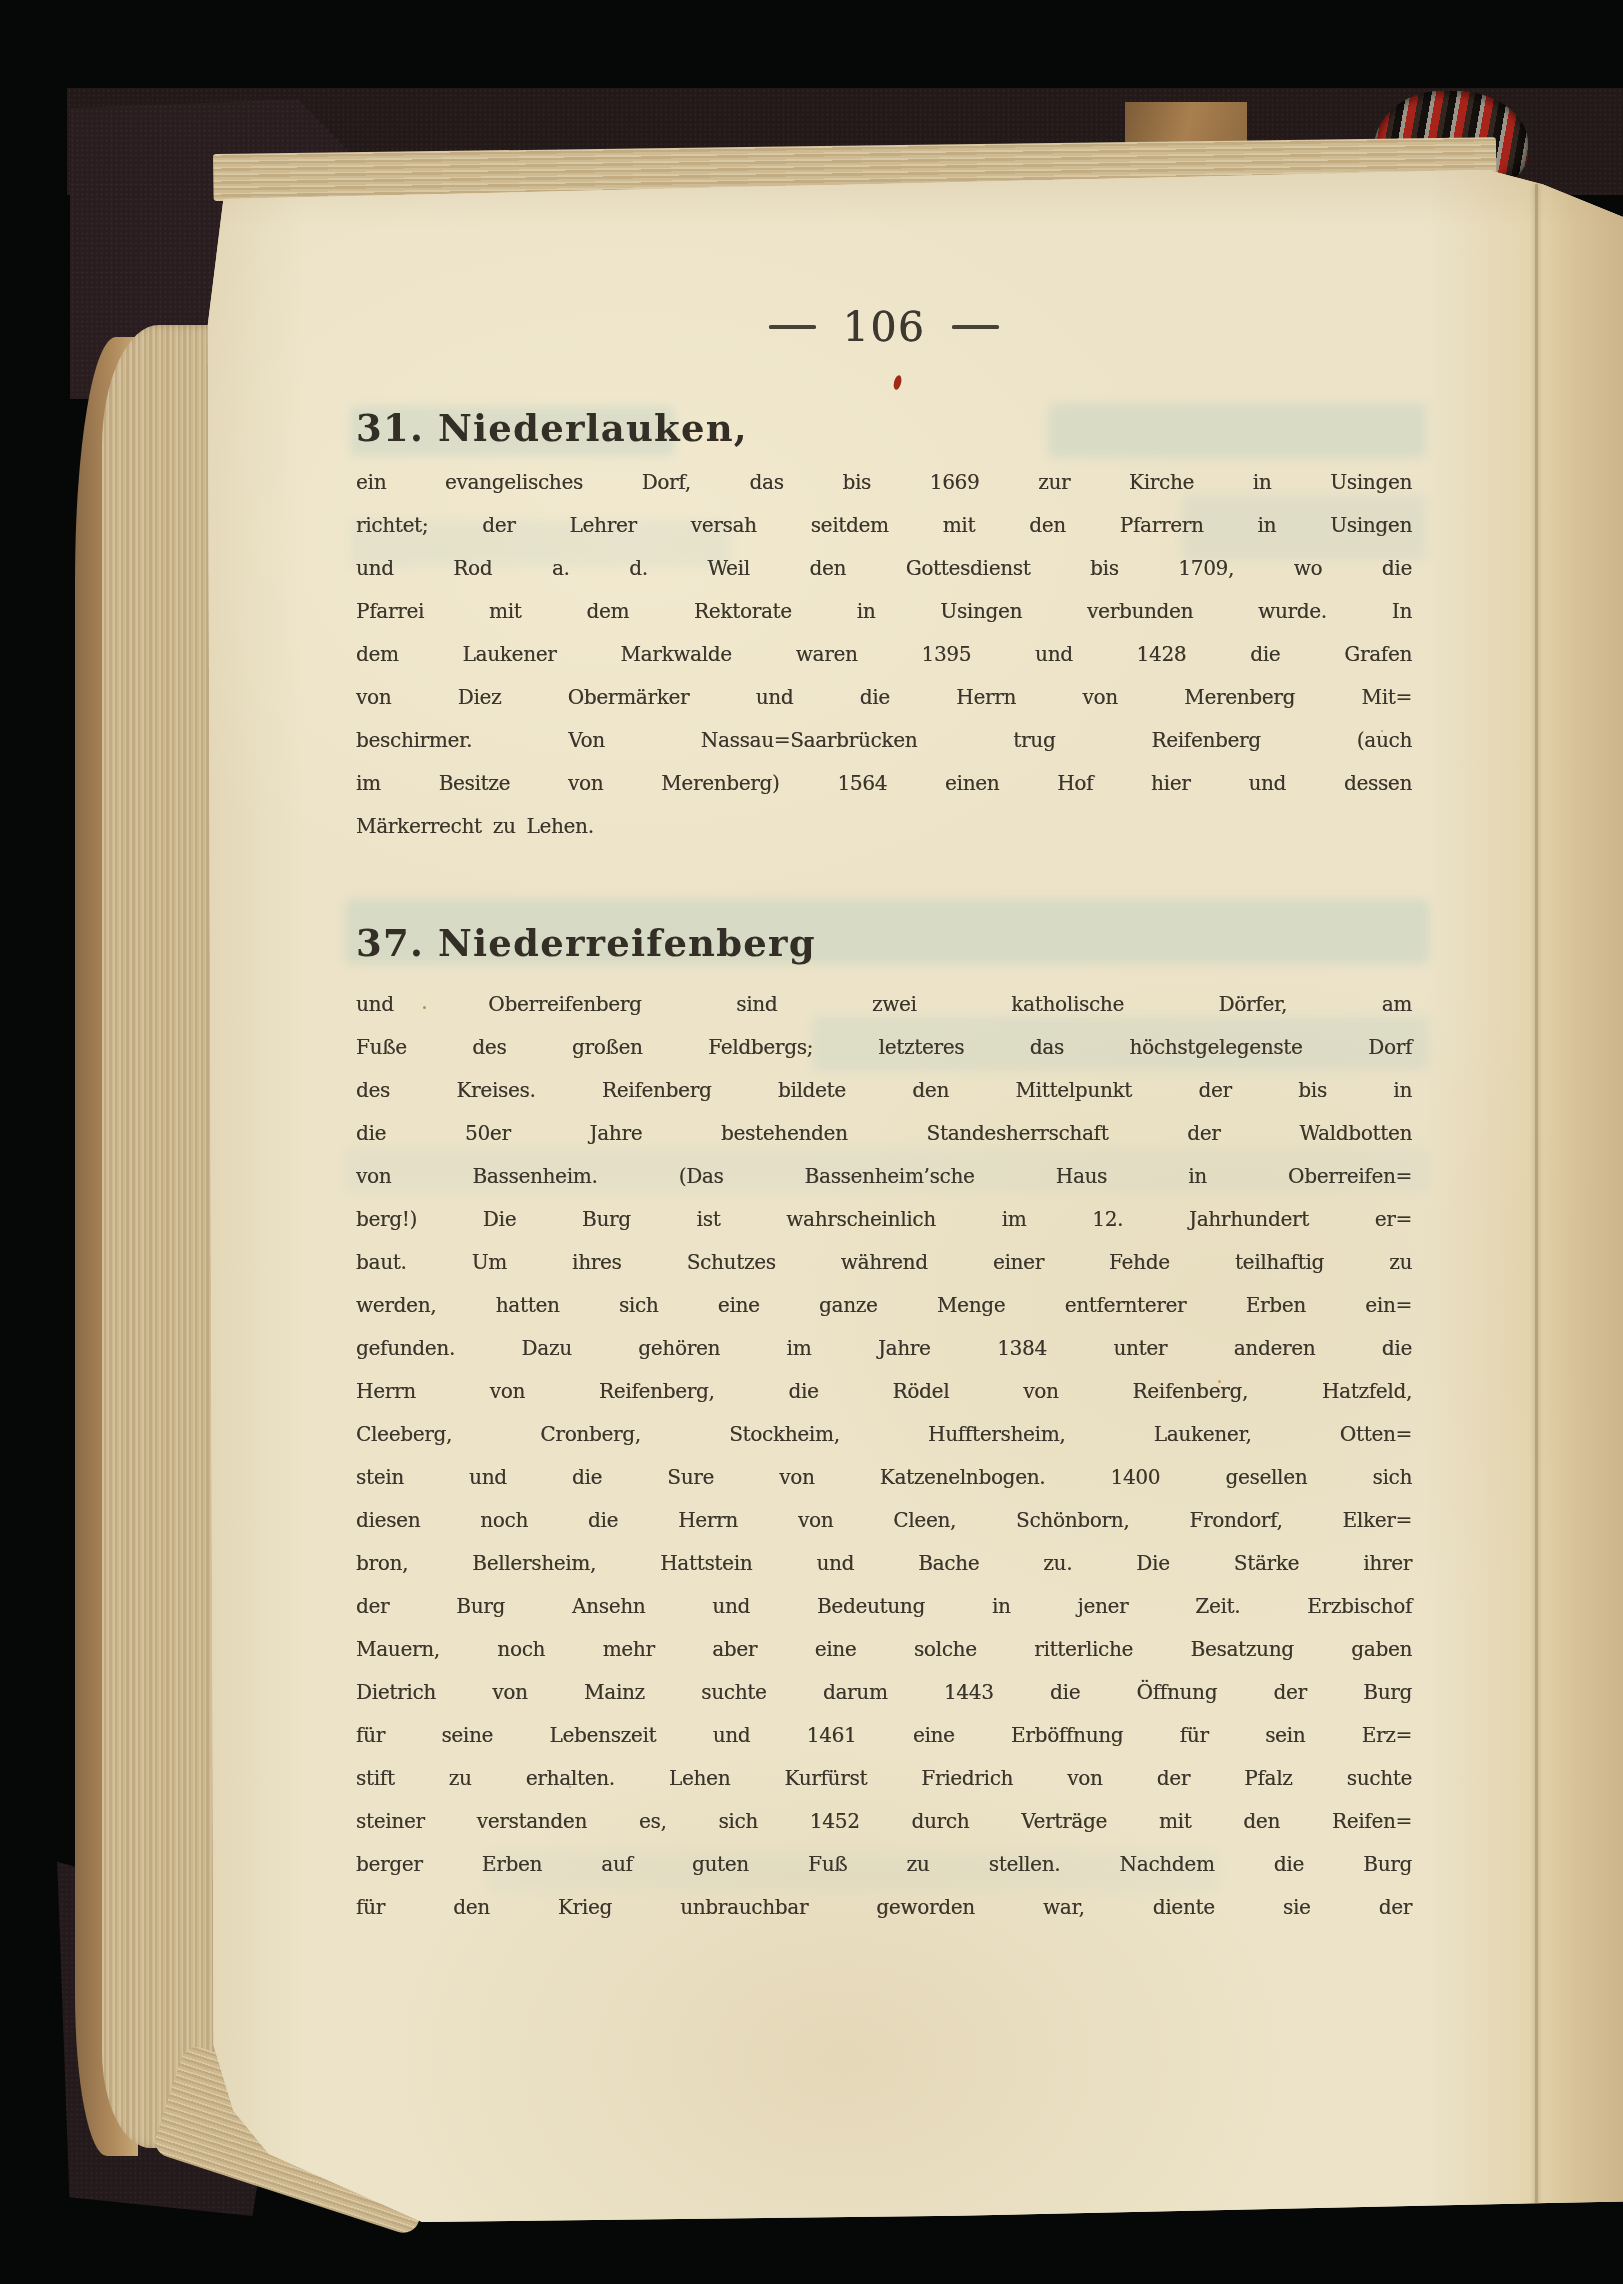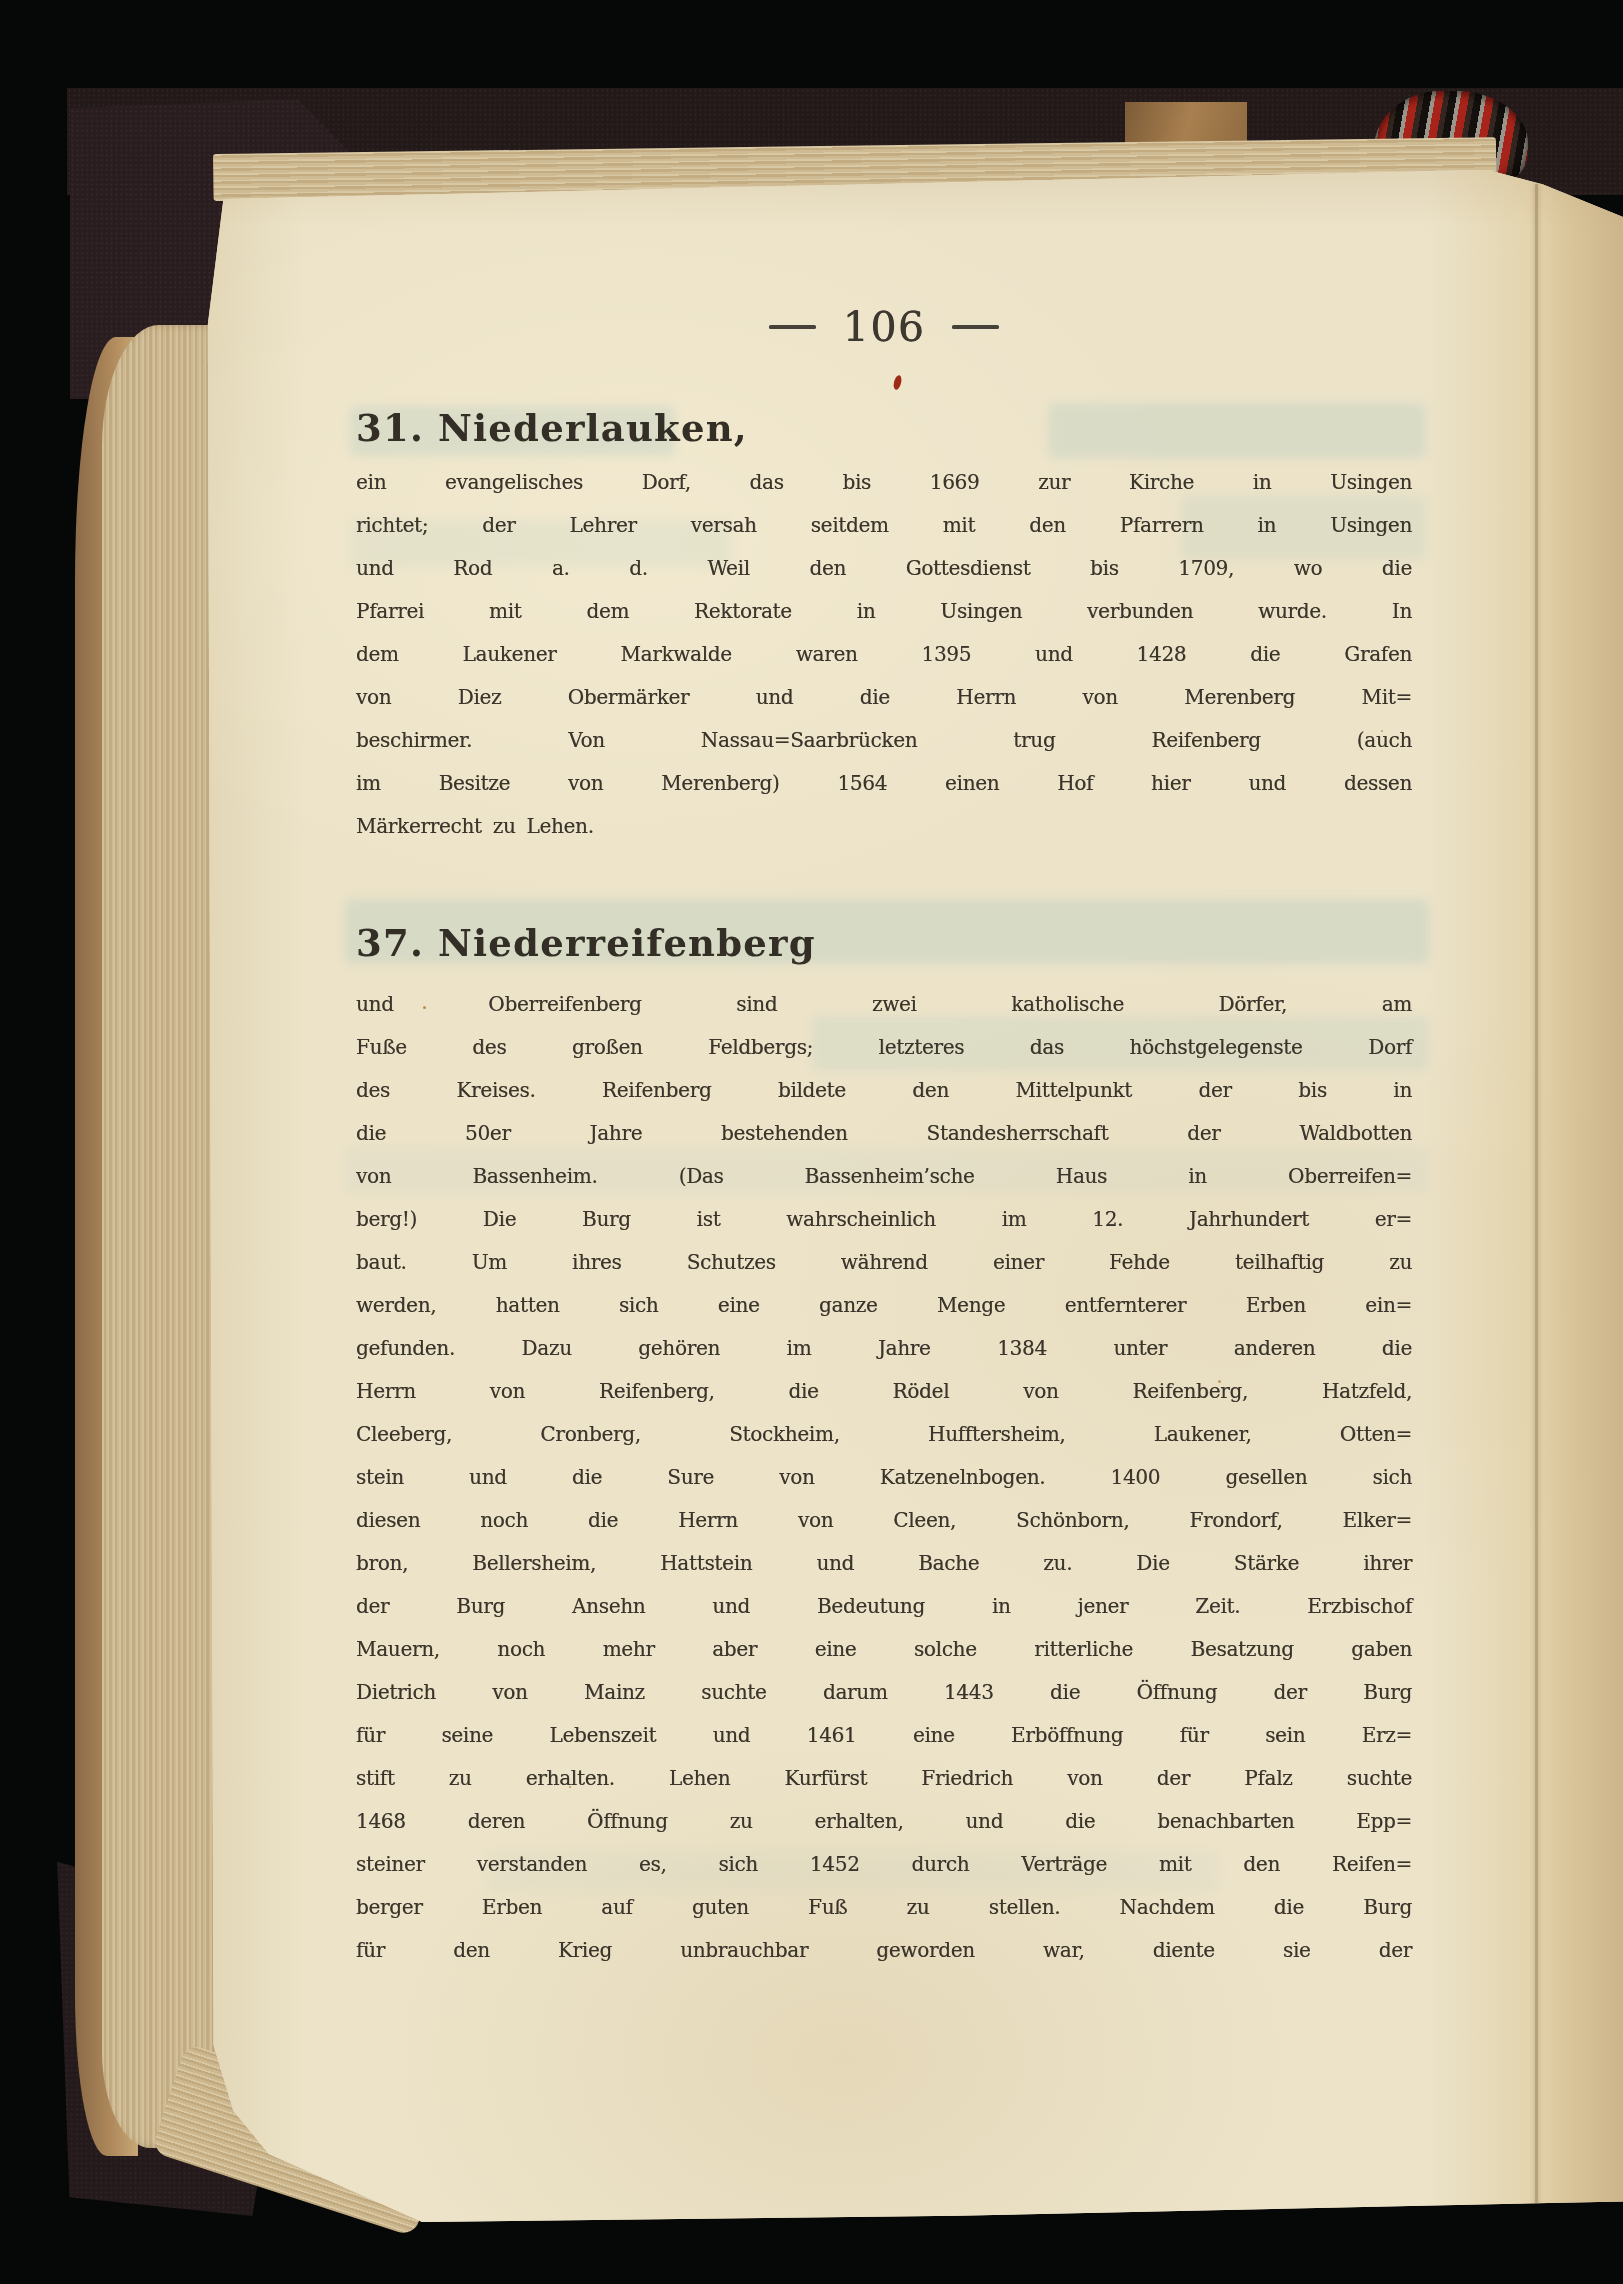--- a/index.html
+++ b/index.html
@@ -149,21 +149,20 @@
       <div class="tline">Herrn von Reifenberg, die Rödel von Reifenberg, Hatzfeld,</div>
       <div class="tline">Cleeberg, Cronberg, Stockheim, Hufftersheim, Laukener, Otten=</div>
       <div class="tline">stein und die Sure von Katzenelnbogen.  1400 gesellen sich</div>
       <div class="tline">diesen noch die Herrn von Cleen, Schönborn, Frondorf, Elker=</div>
       <div class="tline">bron, Bellersheim, Hattstein und Bache zu.  Die Stärke ihrer</div>
       <div class="tline">der Burg Ansehn und Bedeutung in jener Zeit.  Erzbischof</div>
       <div class="tline">Mauern, noch mehr aber eine solche ritterliche Besatzung gaben</div>
       <div class="tline">Dietrich von Mainz suchte darum 1443 die Öffnung der Burg</div>
       <div class="tline">für seine Lebenszeit und 1461 eine Erböffnung für sein Erz=</div>
       <div class="tline">stift zu erhalten.  Lehen Kurfürst Friedrich von der Pfalz suchte</div>
-      <div class="tline">1468 deren Öffnung zu erhalten, und die benachbarten Epp=</div>
       <div class="tline">steiner verstanden es, sich 1452 durch Verträge mit den Reifen=</div>
       <div class="tline">berger Erben auf guten Fuß zu stellen.  Nachdem die Burg</div>
       <div class="tline">für den Krieg unbrauchbar geworden war, diente sie der</div>
     </div>
 
     <div class="page-crease"></div>
     <div class="gutter-shade"></div>
   </div>
 
 </div>

